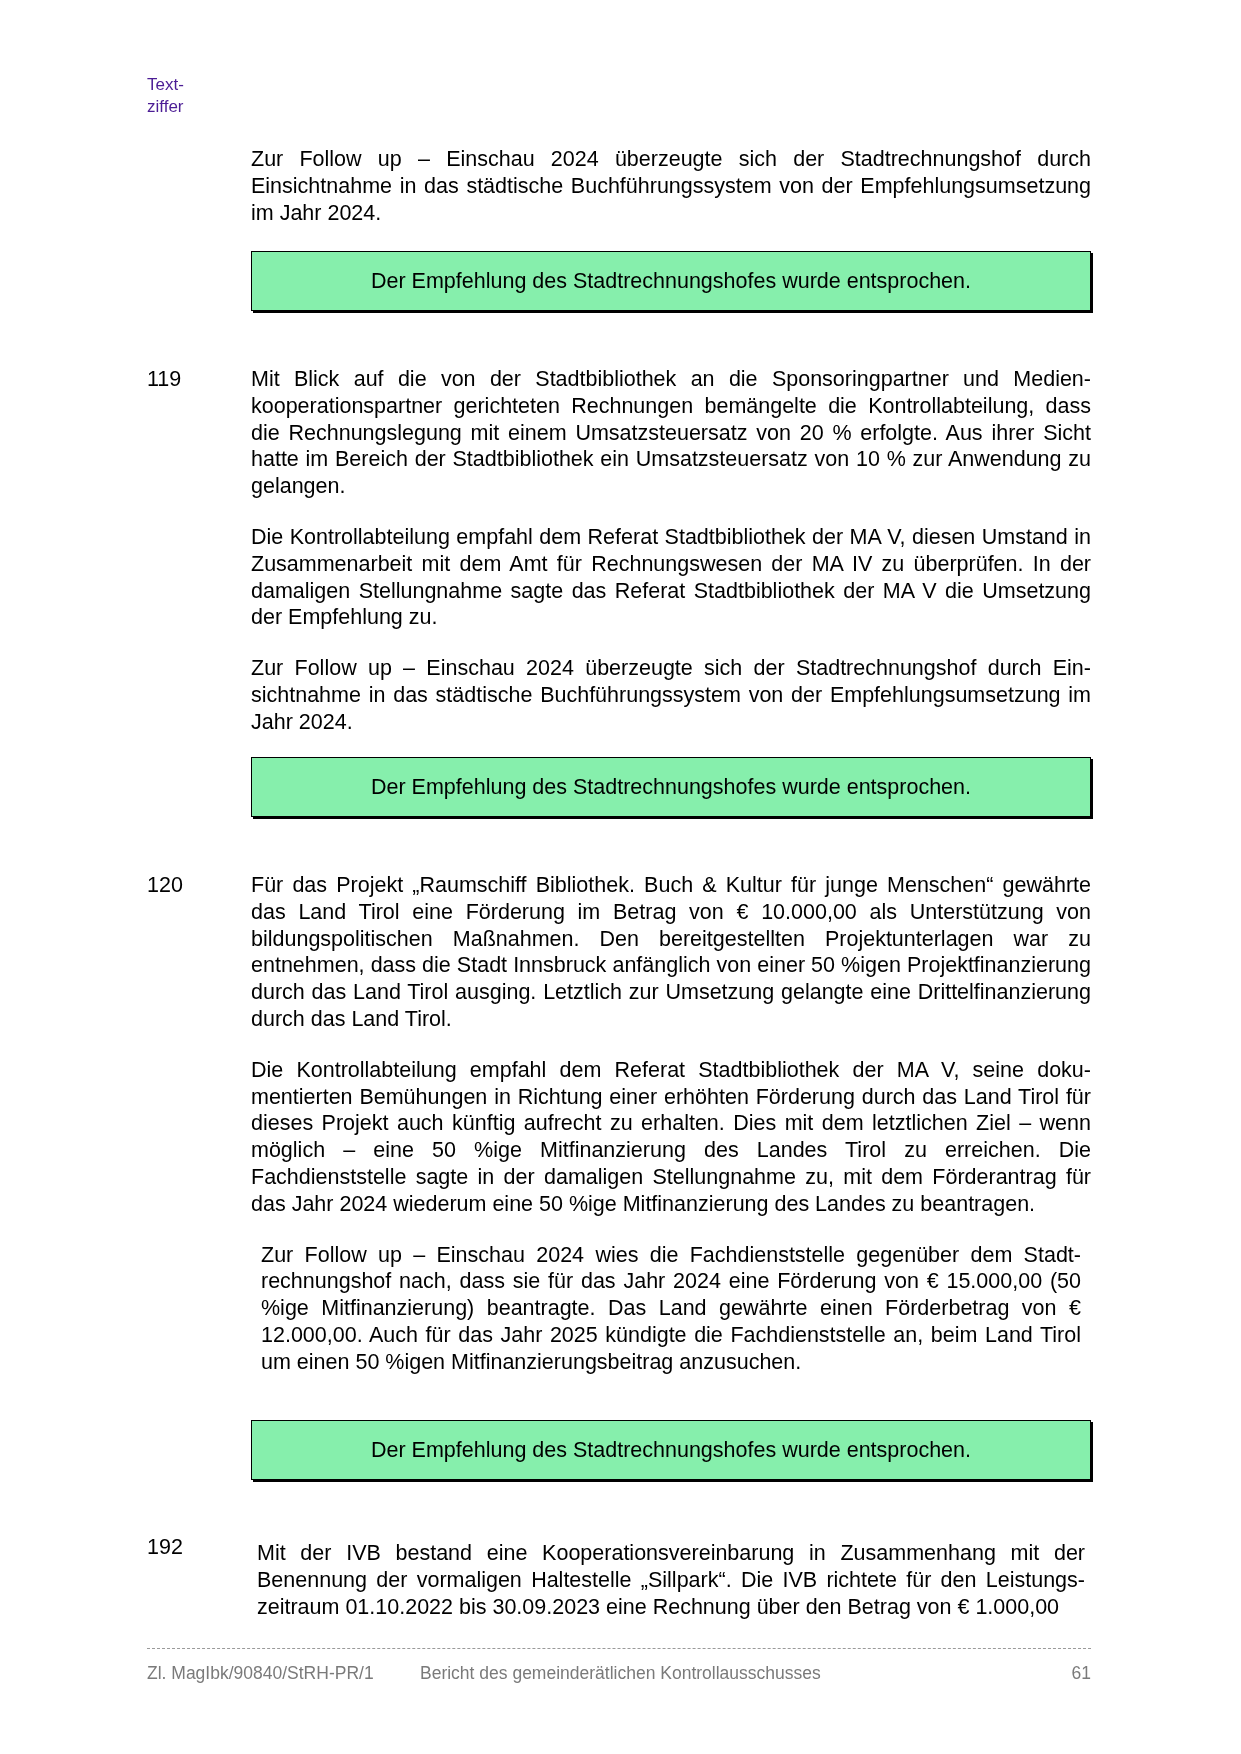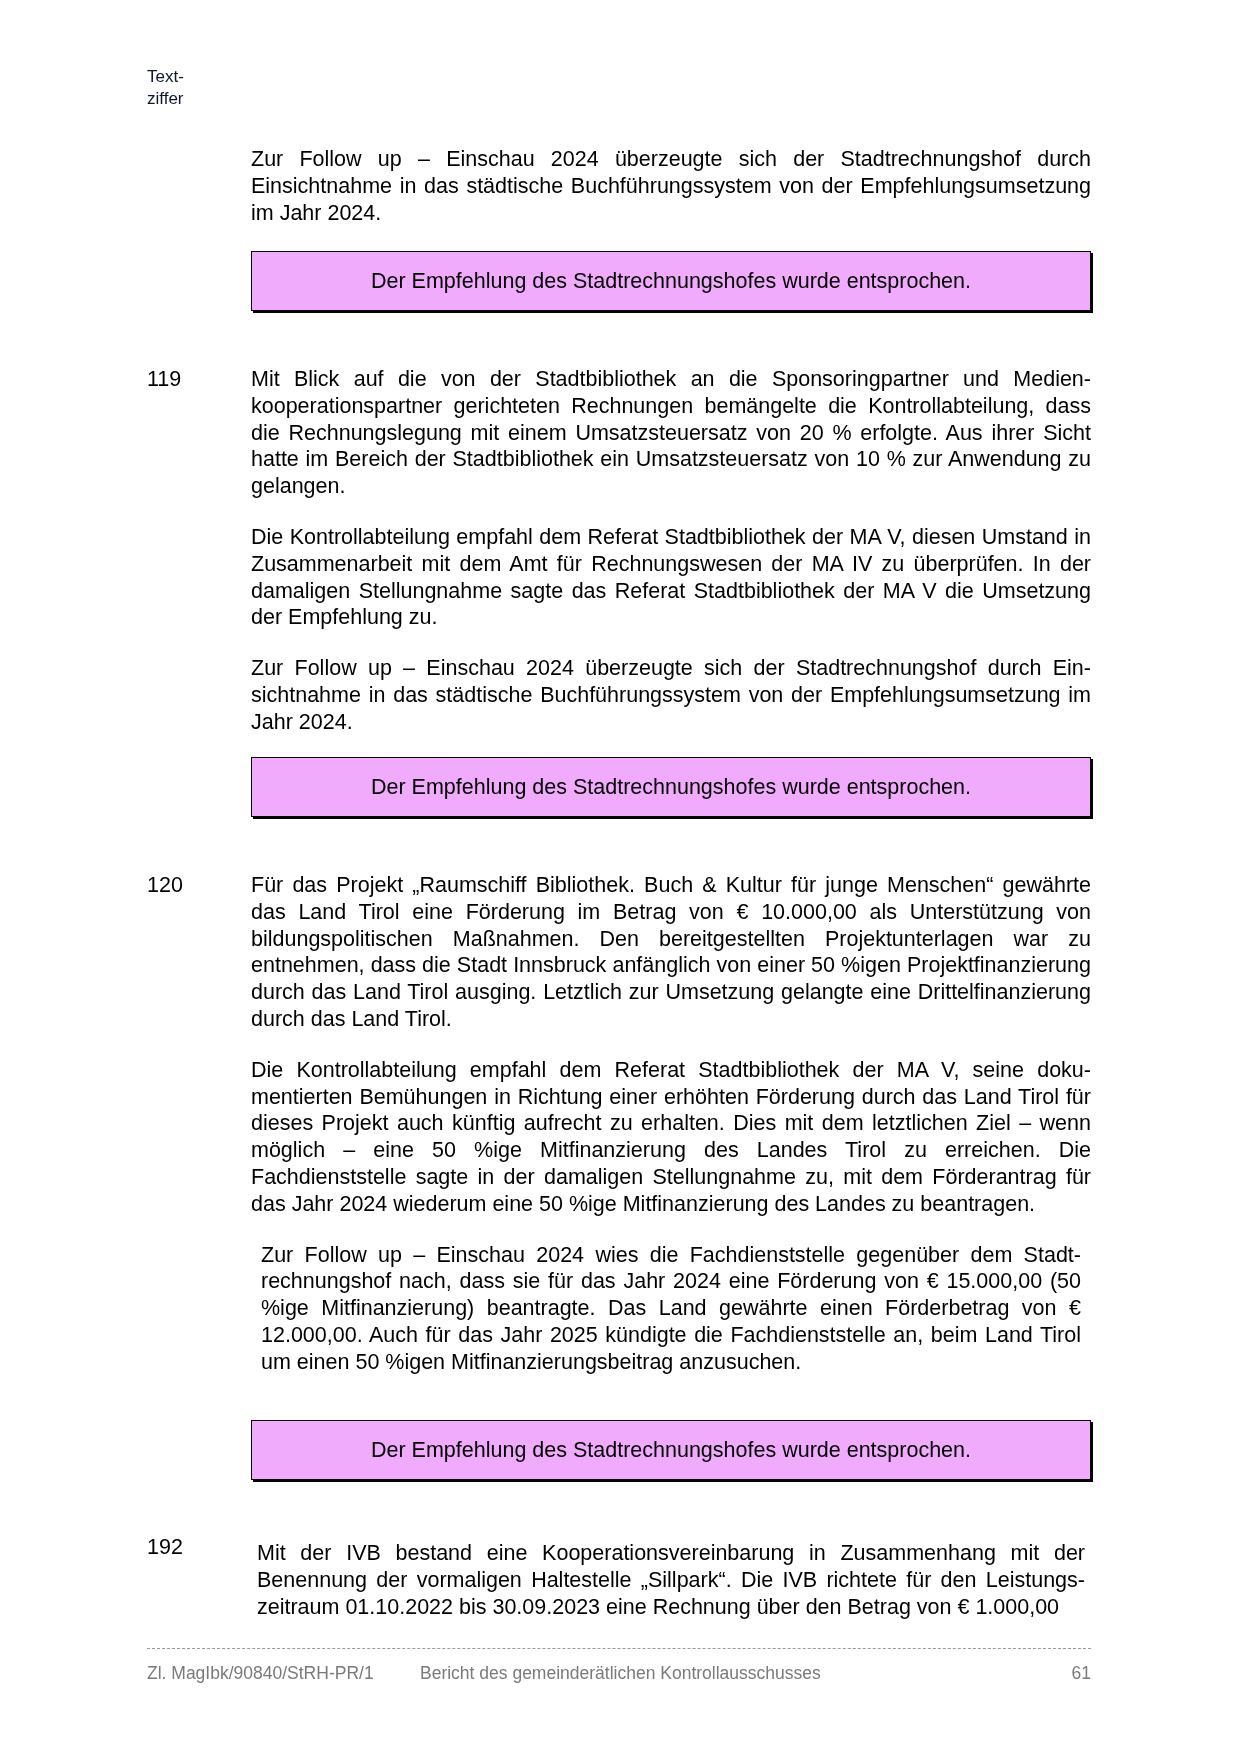--- a/index.html
+++ b/index.html
@@ -17,24 +17,24 @@
     }
     .page {
       position: absolute;
       left: 0; top: 0;
       width: 1241px;
       height: 1754px;
     }
     .margin-label {
       position: absolute;
       left: 147px;
-      top: 66px;
+      top: 74px;
       font-size: 17px;
       line-height: 22px;
-      color: #0f172a;
+      color: #4c1d95;
     }
     .body-text {
       font-size: 21.5px;
       line-height: 26.8px;
       text-align: justify;
       hyphens: manual;
     }
     .block {
       position: absolute;
       left: 251px;
@@ -44,21 +44,21 @@
       position: absolute;
       left: 147px;
       font-size: 21.5px;
       line-height: 26.8px;
     }
     .verdict-box {
       position: absolute;
       left: 251px;
       width: 838px;
       height: 58px;
-      background: #f0abfc;
+      background: #86efac;
       border: 1.5px solid #000;
       box-shadow: 2px 2px 0 #000;
       display: flex;
       align-items: center;
       justify-content: center;
       font-size: 21.5px;
     }
     .footer-rule {
       position: absolute;
       left: 147px;

